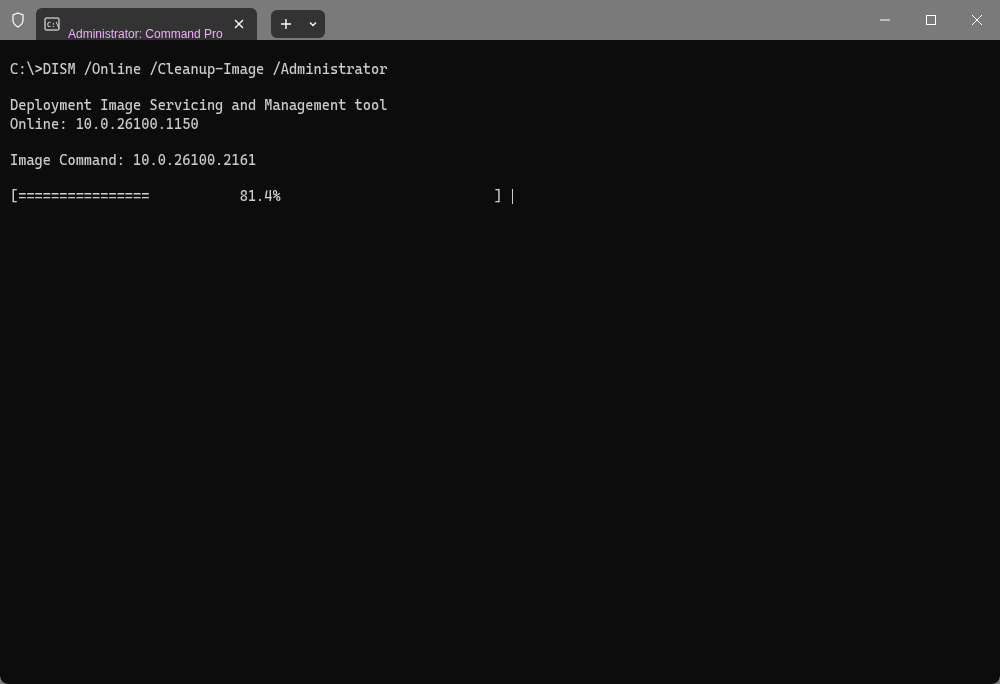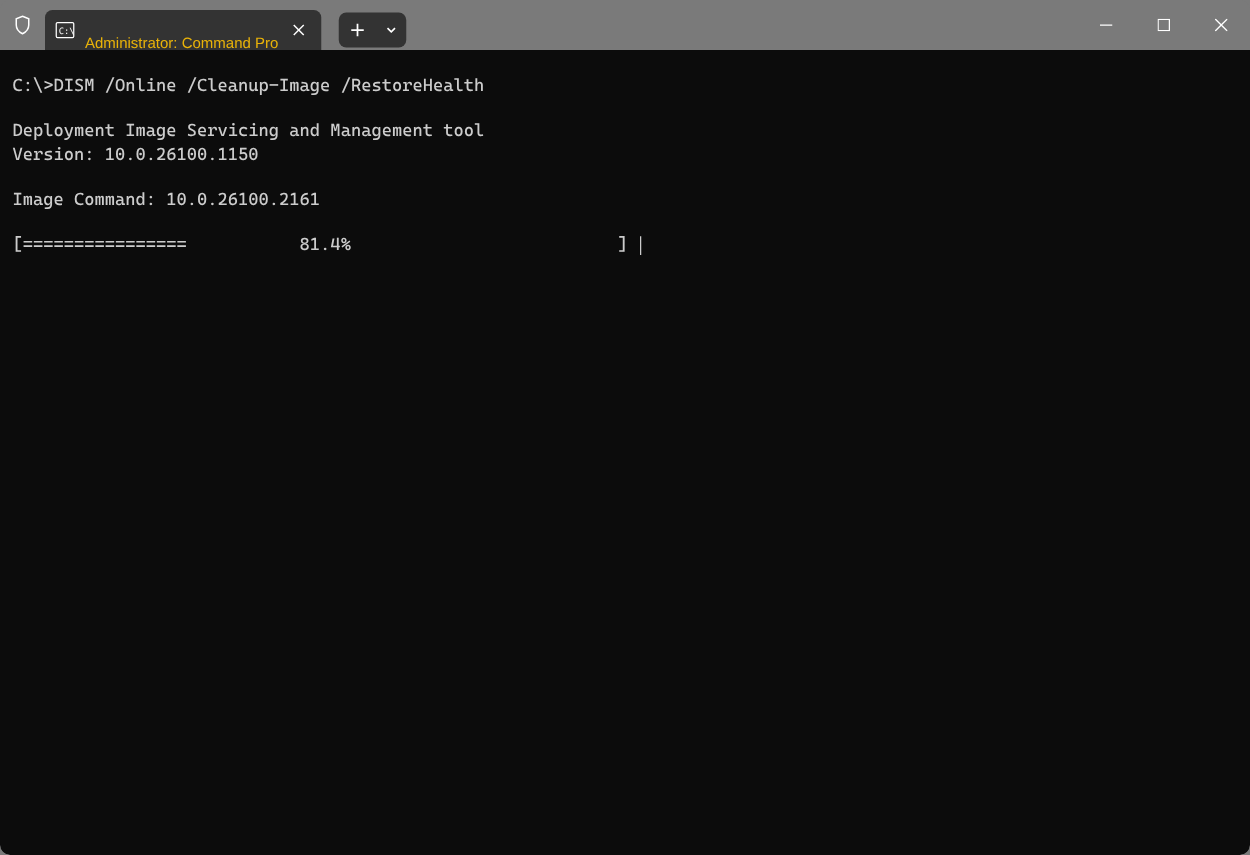--- a/index.html
+++ b/index.html
@@ -60,21 +60,21 @@
     }
     .tab-icon {
       width: 16px;
       height: 16px;
       display: flex;
       align-items: center;
       justify-content: center;
       flex-shrink: 0;
     }
     .tab-title {
-      color: #eab308;
+      color: #f0abfc;
       font-size: 12px;
       white-space: nowrap;
       overflow: hidden;
       text-overflow: ellipsis;
       flex: 1;
       margin-top: 19px;
     }
     .tab-close {
       width: 16px;
       height: 16px;
@@ -208,22 +208,22 @@
       </div>
       <div class="win-btn">
         <svg width="10" height="10" viewBox="0 0 10 10">
           <line x1="0" y1="0" x2="10" y2="10" stroke="#ffffff" stroke-width="1"></line>
           <line x1="10" y1="0" x2="0" y2="10" stroke="#ffffff" stroke-width="1"></line>
         </svg>
       </div>
     </div>
   </div>
   <div class="terminal">
-    <pre><span>C:\&gt;</span><span>DISM /Online /Cleanup-Image /RestoreHealth</span>
+    <pre><span>C:\&gt;</span><span>DISM /Online /Cleanup-Image /Administrator</span>
 
 <span>Deployment Image Servicing and Management tool</span>
-<span>Version: 10.0.26100.1150</span>
+<span>Online: 10.0.26100.1150</span>
 
 <span>Image Command: 10.0.26100.2161</span>
 
 <span>[================           81.4%                          ] </span><span class="cursor"></span></pre>
   </div>
 </div>
 
 </body></html>

